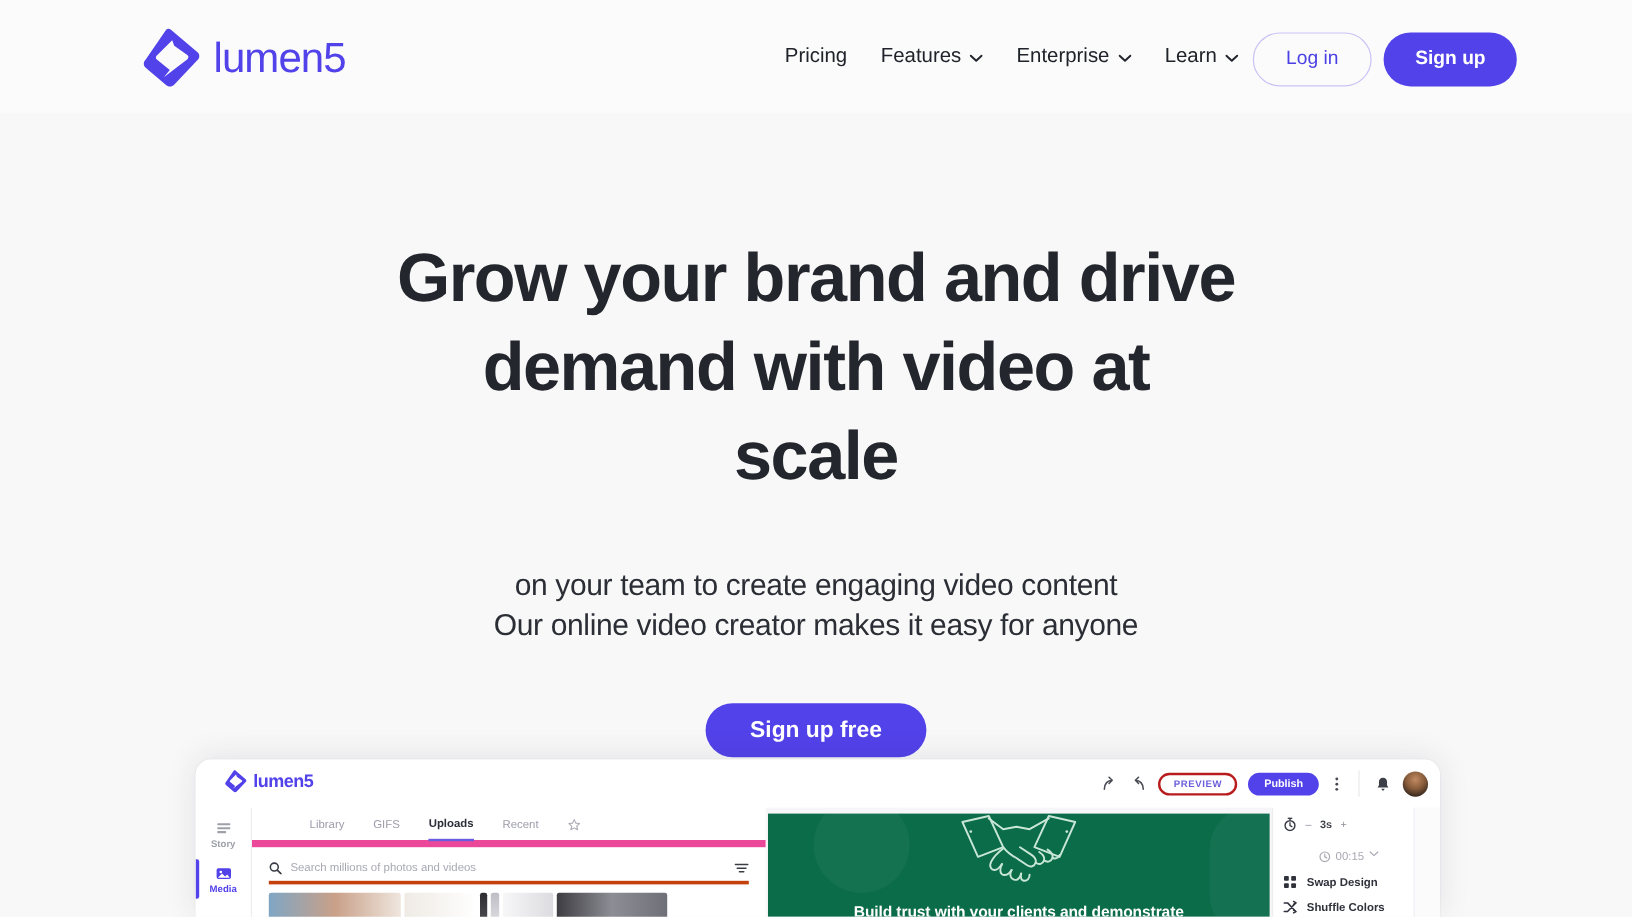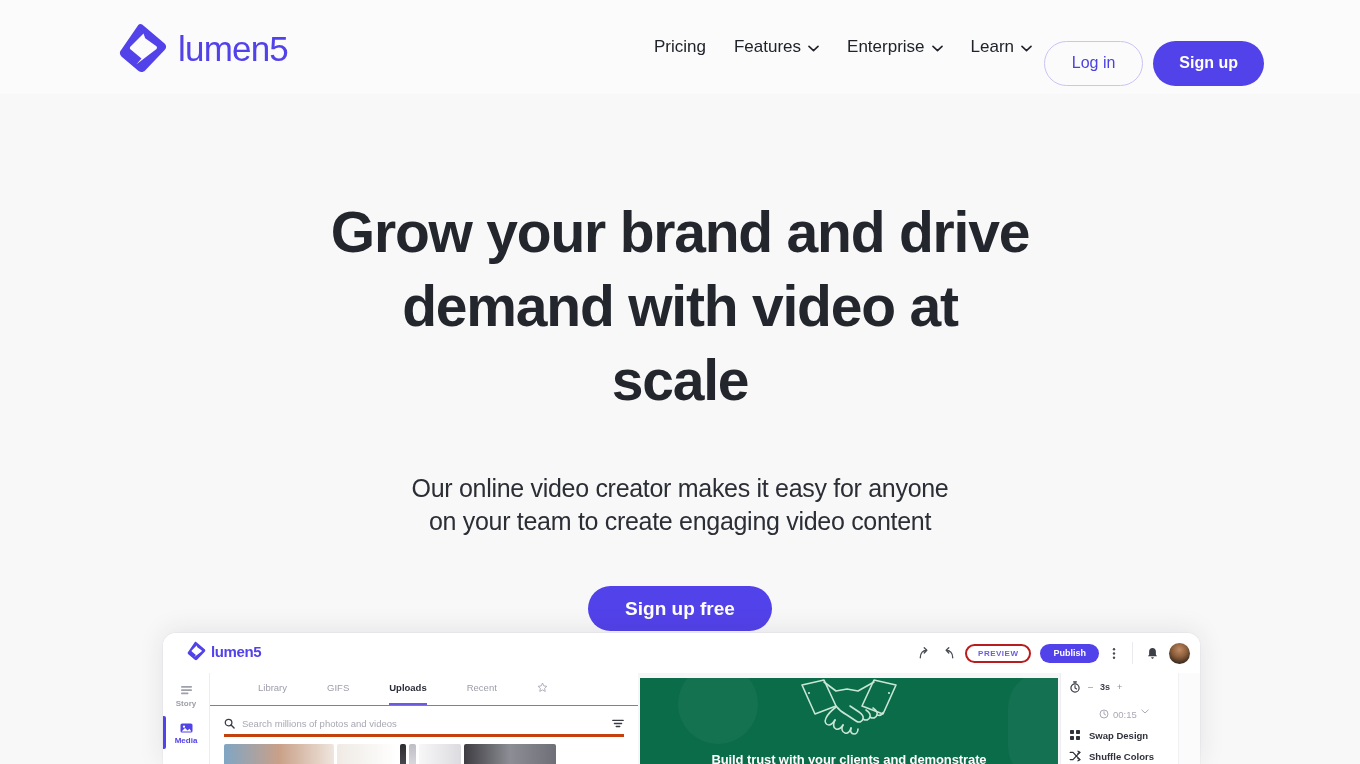--- a/index.html
+++ b/index.html
@@ -59,21 +59,21 @@
   }
   .chev {
     width: 11px; height: 7px;
     display: inline-block;
     position: relative;
     top: 1px;
   }
 
   .header-actions {
     position: absolute;
-    right: 96px; top: 16px;
+    right: 96px; top: 2px;
     height: 94px;
     display: flex;
     align-items: center;
     gap: 10px;
   }
   .btn-login {
     height: 45px;
     padding: 0 27px;
     border-radius: 999px;
     border: 1.3px solid #c9c4f5;
@@ -230,23 +230,23 @@
   .ri-icon { width: 15px; height: 14px; display: block; }
 
   
   .mk-panel {
     flex: 0 0 429px;
     background: #fff;
     border-left: 1px solid #eeeef2;
     position: relative;
   }
   .mk-tabs {
-    display: flex; gap: 40px;
+    display: flex; align-items: center; gap: 24px;
     padding: 9px 0 0 48px;
-    border-bottom: 1px solid #ec4899;
+    border-bottom: 6px solid #ec4899;
     height: 33px;
   }
   .mk-tab {
     font-size: 9.5px; font-weight: 500; color: #9c9daa;
     padding-bottom: 7px; cursor: pointer; white-space: nowrap;
   }
   .mk-tab.active { color: #2b2d38; font-weight: 700; border-bottom: 2px solid #6a5be0; }
   .mk-star { width: 11px; height: 11px; margin-bottom: 7px; display:block; cursor:pointer; }
 
   .mk-search {
@@ -366,22 +366,22 @@
     <button class="btn-signup">Sign up</button>
   </div>
 </header>
 
 <section class="hero">
   <h1 class="hero-title">
     <span style="display: block; margin-top: 13px;">Grow your brand and drive</span>
     <span style="display: block;">demand with video at scale</span>
   </h1>
   <p class="hero-sub">
+    <span style="display: block;">on your team to create engaging video content</span>
     <span style="display: block;">Our online video creator makes it easy for anyone</span>
-    <span style="display: block;">on your team to create engaging video content</span>
   </p>
   <div class="hero-cta-wrap">
     <button class="btn-hero">Sign up free</button>
   </div>
 </section>
 
 <div class="mockup">
 
   <div class="mk-topbar">
     <div class="mk-brand">

